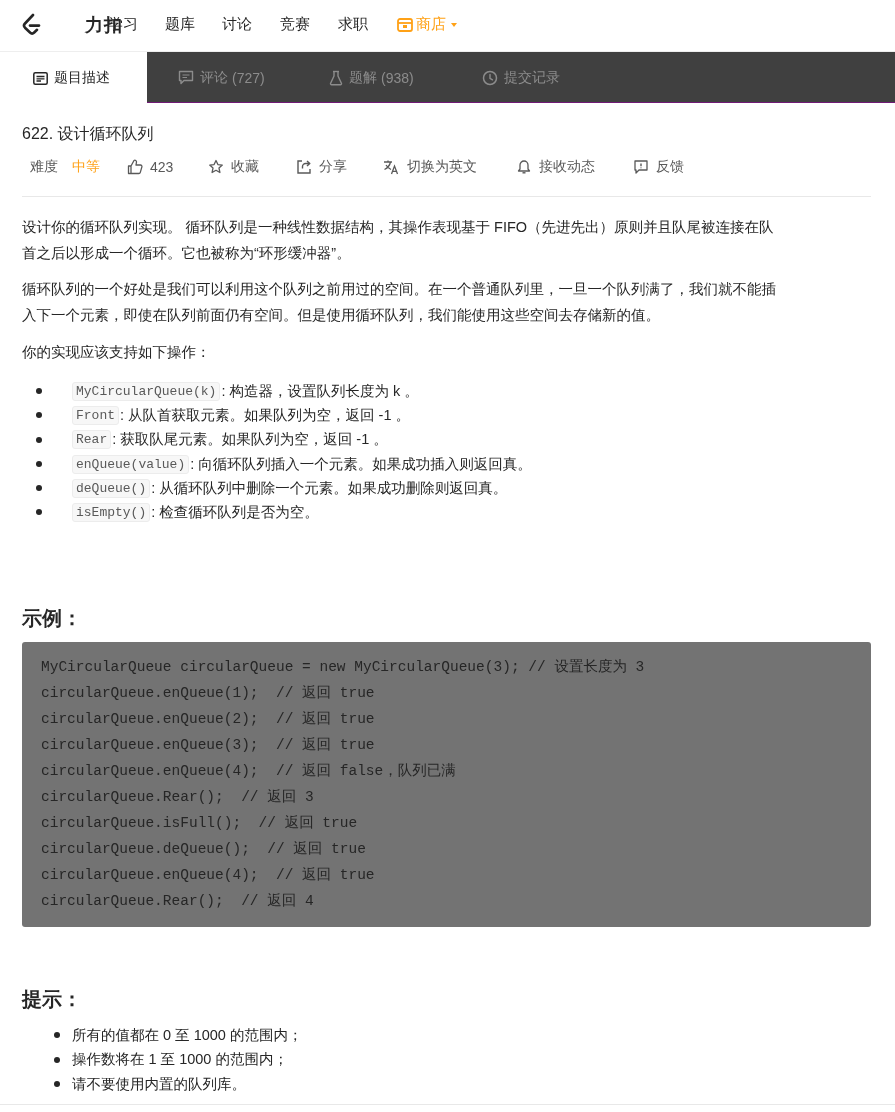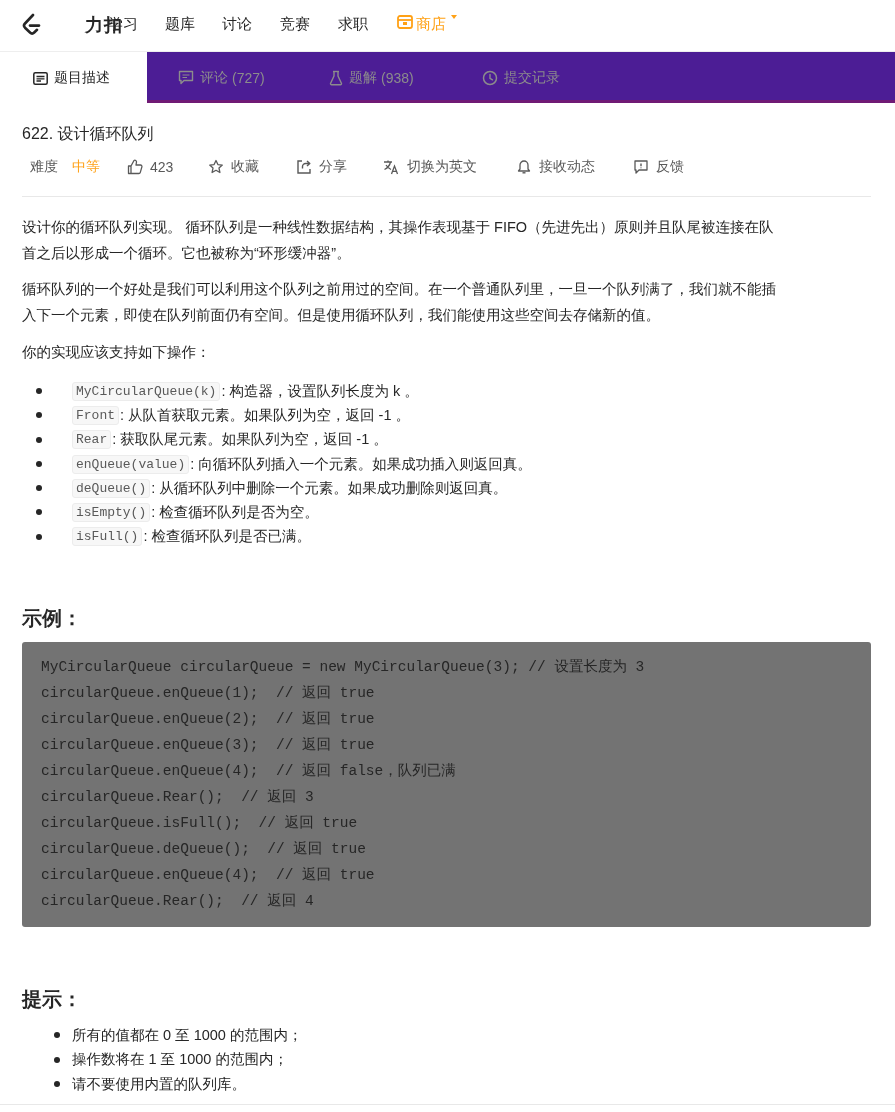--- a/index.html
+++ b/index.html
@@ -5,26 +5,26 @@
   * { box-sizing: border-box; margin: 0; padding: 0; }
   html, body { width: 895px; height: 1112px; overflow: hidden; background: #fff; }
   body { font-family: "Liberation Sans", "DejaVu Sans", sans-serif; color: #262626; font-size: 14px; position: relative; }
 
   
   .topnav { position: absolute; left: 0; top: 0; width: 895px; height: 52px; background: #fff; border-bottom: 1px solid #eee; display: flex; align-items: center; }
   .logo { position: absolute; left: 22px; top: 12px; display: flex; align-items: center; height: 26px; gap: 40px; }
   .logo svg { display: block; }
   .logo-text { font-size: 18px; font-weight: bold; color: #262626; margin-left: 3px; letter-spacing: 1px; }
   .nav-item { position: absolute; top: 15px; font-size: 15px; color: #262626; cursor: pointer; }
-  .nav-store { color: #ffa116; display: flex; }
+  .nav-store { color: #ffa116; display: flex; align-items: center; }
   .nav-store svg { margin-right: 3px; }
   .caret { display: inline-block; width: 0; height: 0; border-left: 3.5px solid transparent; border-right: 3.5px solid transparent; border-top: 4px solid #ffa116; margin-left: 5px; }
 
   
-  .tabs { position: absolute; left: 0; top: 52px; width: 895px; height: 51px; background: #4c1d95; border-bottom: 3px solid #701a75; }
+  .tabs { position: absolute; left: 0; top: 52px; width: 895px; height: 51px; background: #404040; border-bottom: 1px solid #701a75; }
   .tab { position: absolute; top: 0; height: 51px; display: flex; align-items: center; font-size: 14px; color: #8c8c8c; cursor: pointer; }
   .tab svg { margin-right: 6px; }
   .tab.active { background: #fff; color: #262626; left: 0; width: 147px; padding-left: 33px; height: 52px; }
   .tab-count { margin-left: 4px; }
 
   
   .q-title { position: absolute; left: 22px; top: 124px; font-size: 16px; font-weight: 500; color: #262626; }
 
   .meta { position: absolute; left: 22px; top: 157px; height: 20px; width: 850px; font-size: 14px; color: #595959; }
   .meta-item { position: absolute; top: 0; display: flex; align-items: center; height: 20px; cursor: pointer; }
@@ -191,24 +191,20 @@
       <code class="inl">enQueue(value)</code>
       <span class="desc">: 向循环队列插入一个元素。如果成功插入则返回真。</span>
     </li>
   <li>
       <code class="inl">deQueue()</code>
       <span class="desc">: 从循环队列中删除一个元素。如果成功删除则返回真。</span>
     </li>
   <li>
       <code class="inl">isEmpty()</code>
       <span class="desc">: 检查循环队列是否为空。</span>
-    </li>
-  <li>
-      <code class="inl">isFull()</code>
-      <span class="desc">: 检查循环队列是否已满。</span>
     </li>
 </ul>
 
 <div class="section-h" style="top:605px">示例：</div>
 <div class="codebox">
   <div class="line">MyCircularQueue circularQueue = new MyCircularQueue(3); // 设置长度为 3</div>
   <div class="line">circularQueue.enQueue(1);  // 返回 true</div>
   <div class="line">circularQueue.enQueue(2);  // 返回 true</div>
   <div class="line">circularQueue.enQueue(3);  // 返回 true</div>
   <div class="line">circularQueue.enQueue(4);  // 返回 false，队列已满</div>

